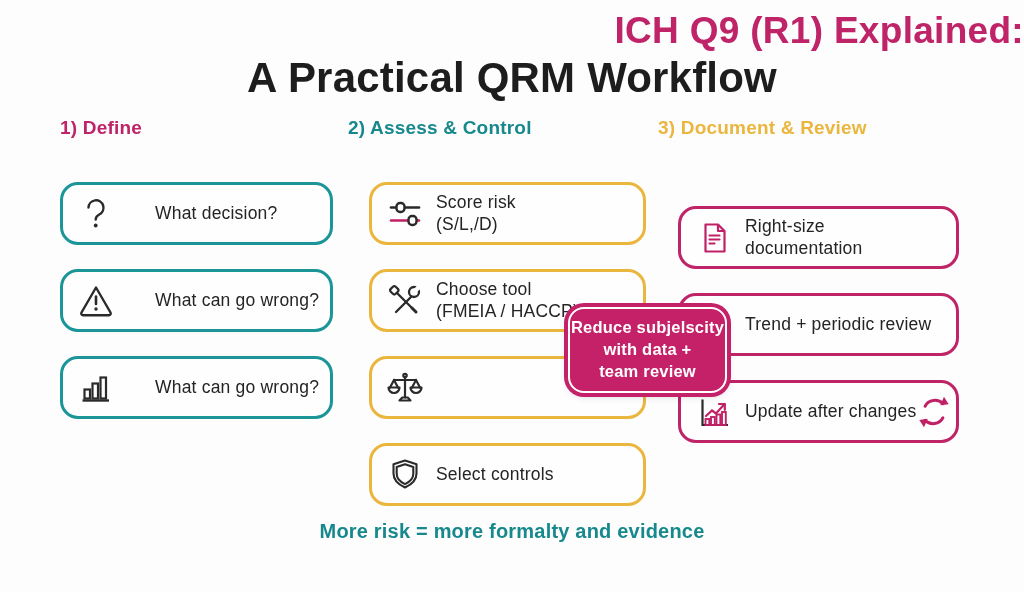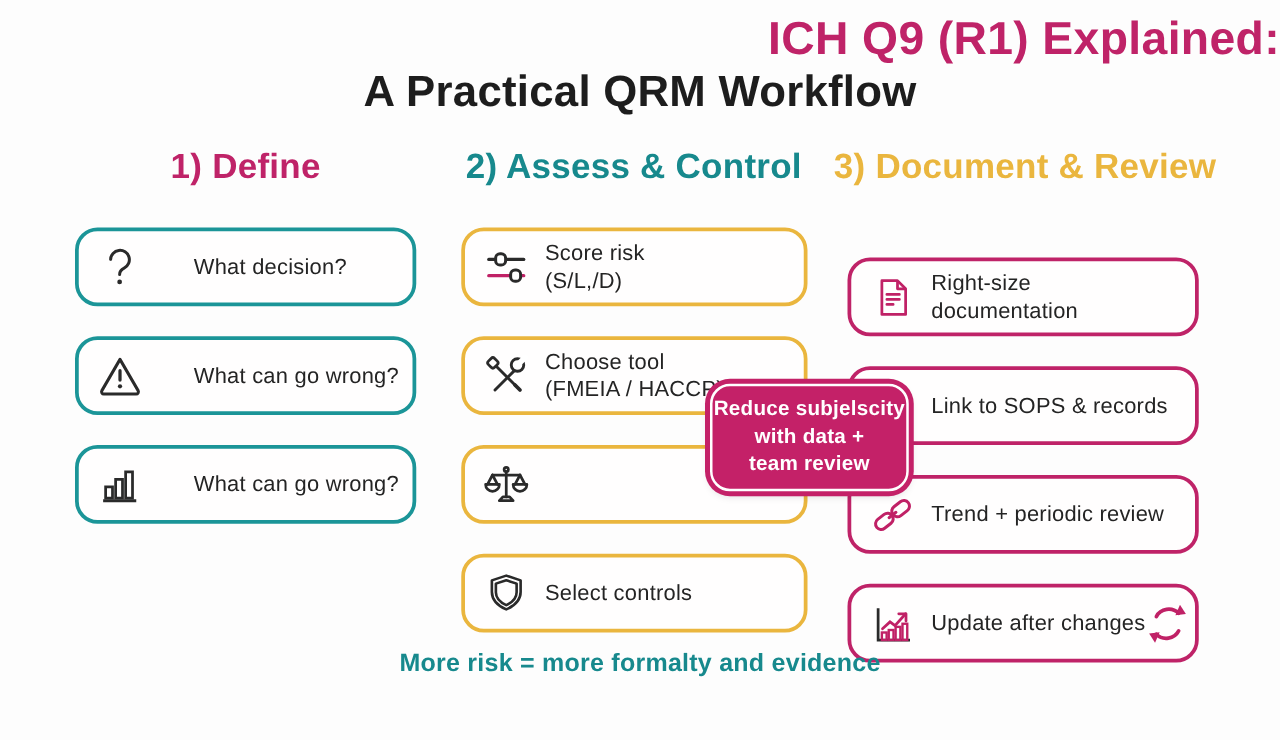--- a/index.html
+++ b/index.html
@@ -7,23 +7,23 @@
     --callout-bg:#c42168; --text-dark:#1e1e1e; --icon-dark:#2a2a2a; --icon-pink:#c02166;
     --background:#fdfdfd;
   }
   *{margin:0;padding:0;box-sizing:border-box;}
   body{font-family:"Liberation Sans",sans-serif;background:#e8e8e8;}
   .stage{position:relative;width:1024px;height:592px;background:var(--background);overflow:hidden;}
 
   .t1{position:absolute;top:10px;left:0;right:0;text-align:right;
       font-size:37px;font-weight:bold;color:var(--magenta);letter-spacing:.3px;}
   .t2{position:absolute;top:54px;left:0;right:0;text-align:center;
-      font-size:35px;font-weight:bold;color:#1d1d1d;letter-spacing:.2px;}
-
-  .ch{position:absolute;top:117px;font-weight:bold;font-size:28px;text-align:center;letter-spacing:.2px;}
+      font-size:42px;font-weight:bold;color:#1d1d1d;letter-spacing:.2px;}
+
+  .ch{position:absolute;top:117px;font-weight:bold;font-size:19px;text-align:left;letter-spacing:.2px;}
   .ch1{left:60px;width:273px;color:var(--magenta);}
   .ch2{left:348px;width:318px;color:var(--teal-dark);}
   .ch3{left:658px;width:324px;color:var(--amber);}
 
   .col{position:absolute;top:182px;}
   .col1{left:60px;width:273px;}
   .col2{left:369px;width:277px;}
   .col3{left:678px;width:281px;margin-top:24px;}
 
   .box{height:63px;margin-bottom:24px;border-radius:18px;border:3.5px solid;
@@ -153,30 +153,20 @@
             <path d="M11.5 6.5h12.5l6.5 6.5v20.5h-19z"></path>
             <path d="M24 6.5v6.5h6.5"></path>
             <path d="M15.5 17.5h10M15.5 21.5h10M15.5 25.5h5" stroke-linecap="round"></path>
           </svg>
       </span>
       <span class="lbl">Right-size
 documentation</span>
     </div>
     <div class="box">
       <span class="ic">
-        <svg viewBox="0 0 40 40" fill="none" stroke="#c02166" stroke-width="2.2" stroke-linejoin="round">
-            <rect x="13.5" y="5.5" width="16" height="20" rx="1.5"></rect>
-            <rect x="9.5" y="11" width="16" height="21" rx="1.5" fill="#fff"></rect>
-            <path d="M13.5 17h8M13.5 21h8M13.5 25h5" stroke-linecap="round"></path>
-          </svg>
-      </span>
-      <span class="lbl">Link to SOPS &amp; records</span>
-    </div>
-    <div class="box">
-      <span class="ic">
         <svg viewBox="0 0 40 40" fill="none" stroke="#c02166" stroke-width="2.4" stroke-linecap="round">
             <g transform="rotate(-38 20 20)">
               <rect x="4" y="15.5" width="15.5" height="9" rx="4.5"></rect>
               <rect x="20.5" y="15.5" width="15.5" height="9" rx="4.5"></rect>
               <path d="M16.5 20h7"></path>
             </g>
           </svg>
       </span>
       <span class="lbl">Trend + periodic review</span>
     </div>

